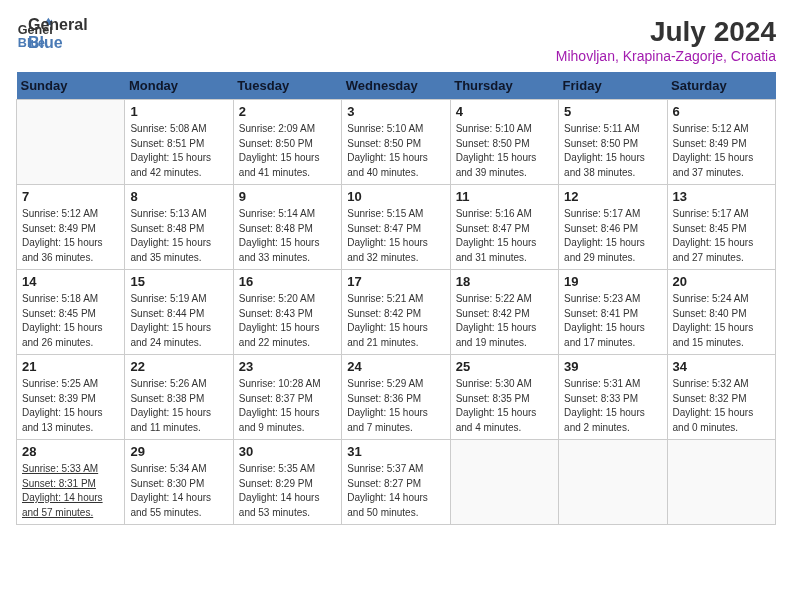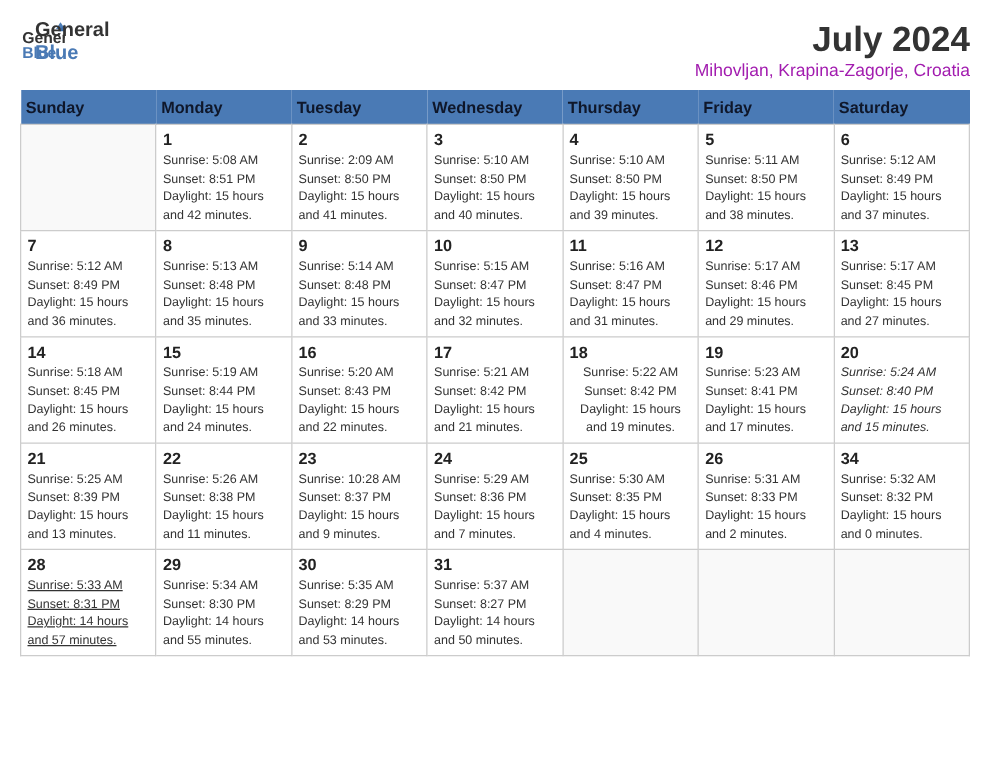--- a/index.html
+++ b/index.html
@@ -226,35 +226,35 @@
         </td>
         <td>
           <div class="day-number">17</div>
           <div class="cell-text" style="white-space: pre-line;">Sunrise: 5:21 AM
 Sunset: 8:42 PM
 Daylight: 15 hours
 and 21 minutes.</div>
         </td>
         <td>
           <div class="day-number">18</div>
-          <div class="cell-text" style="white-space: pre-line; text-align: center;">Sunrise: 5:22 AM
+          <div class="cell-text" style="white-space: pre-line;">Sunrise: 5:22 AM
 Sunset: 8:42 PM
 Daylight: 15 hours
 and 19 minutes.</div>
         </td>
         <td>
           <div class="day-number">19</div>
           <div class="cell-text" style="white-space: pre-line;">Sunrise: 5:23 AM
 Sunset: 8:41 PM
 Daylight: 15 hours
 and 17 minutes.</div>
         </td>
         <td>
           <div class="day-number">20</div>
-          <div class="cell-text" style="white-space: pre-line; font-style: italic;">Sunrise: 5:24 AM
+          <div class="cell-text" style="white-space: pre-line;">Sunrise: 5:24 AM
 Sunset: 8:40 PM
 Daylight: 15 hours
 and 15 minutes.</div>
         </td>
       </tr>
       <tr>
         <td>
           <div class="day-number">21</div>
           <div class="cell-text" style="white-space: pre-line;">Sunrise: 5:25 AM
 Sunset: 8:39 PM
@@ -283,21 +283,21 @@
 and 7 minutes.</div>
         </td>
         <td>
           <div class="day-number">25</div>
           <div class="cell-text" style="white-space: pre-line;">Sunrise: 5:30 AM
 Sunset: 8:35 PM
 Daylight: 15 hours
 and 4 minutes.</div>
         </td>
         <td>
-          <div class="day-number">26</div>
+          <div class="day-number">39</div>
           <div class="cell-text" style="white-space: pre-line;">Sunrise: 5:31 AM
 Sunset: 8:33 PM
 Daylight: 15 hours
 and 2 minutes.</div>
         </td>
         <td>
           <div class="day-number">34</div>
           <div class="cell-text" style="white-space: pre-line;">Sunrise: 5:32 AM
 Sunset: 8:32 PM
 Daylight: 15 hours

